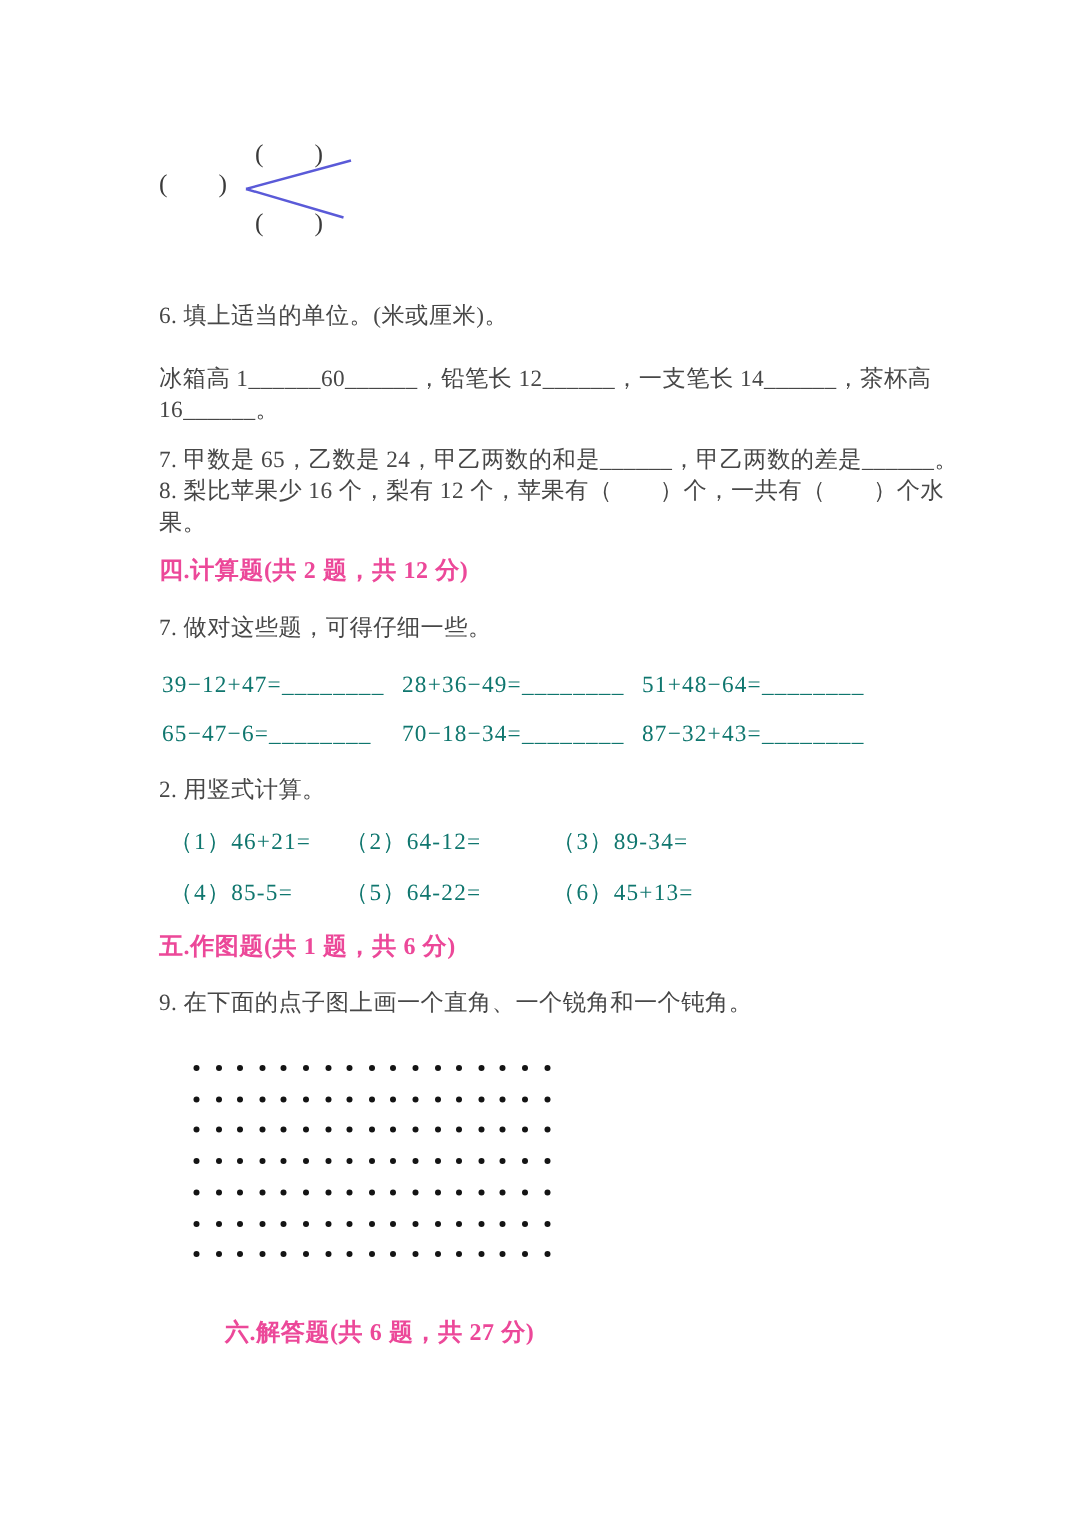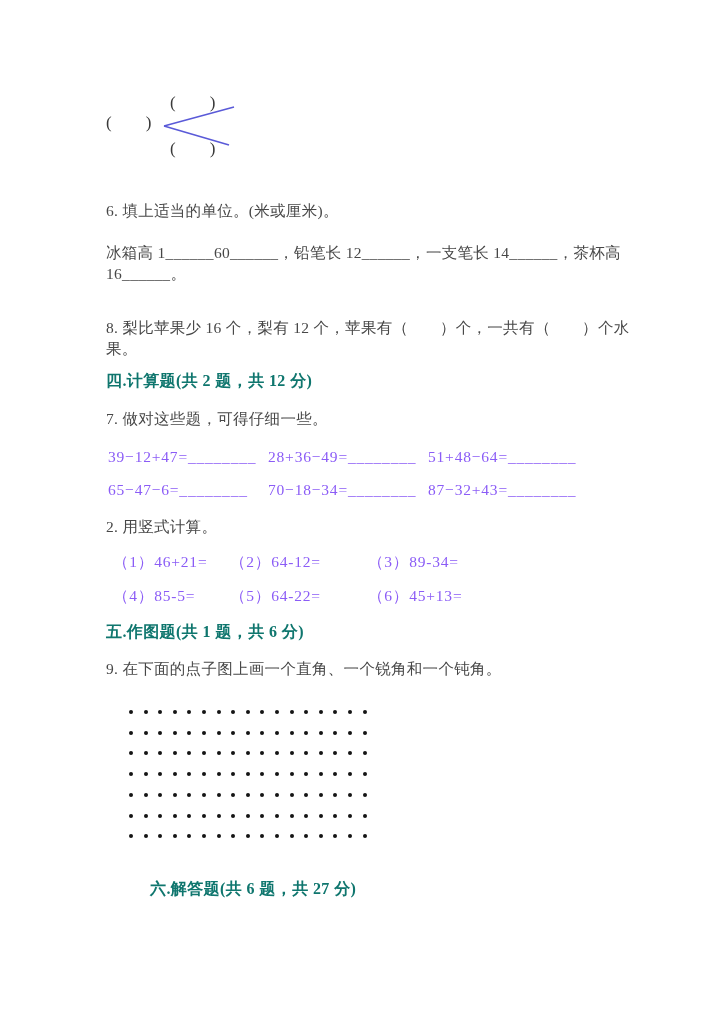--- a/index.html
+++ b/index.html
@@ -15,26 +15,26 @@
     position:absolute;
     left:106px;
     font-size:15.5px;
     line-height:21px;
     color:#474747;
     letter-spacing:0.3px;
     white-space:nowrap;
   }
   .heading{
     font-weight:bold;
-    color:#0f766e;
+    color:#ec4899;
     font-size:16px;
     letter-spacing:0.4px;
   }
   .math{
-    color:#8b5cf6;
+    color:#0f766e;
     letter-spacing:0.8px;
   }
   .cell{position:absolute;white-space:nowrap;}
   .angle-diagram{position:absolute;left:100px;top:88px;width:150px;height:80px;}
   .angle-diagram svg{position:absolute;left:0;top:0;}
   .paren{
     position:absolute;
     font-size:17px;
     line-height:24px;
     color:#3a3a3a;
@@ -57,20 +57,21 @@
     </svg>
     <span class="paren" style="left:70px;top:3px;">(&nbsp;&nbsp;&nbsp;&nbsp;&nbsp;&nbsp;&nbsp;&nbsp;)</span>
     <span class="paren" style="left:6px;top:23px;">(&nbsp;&nbsp;&nbsp;&nbsp;&nbsp;&nbsp;&nbsp;&nbsp;)</span>
     <span class="paren" style="left:70px;top:49px;">(&nbsp;&nbsp;&nbsp;&nbsp;&nbsp;&nbsp;&nbsp;&nbsp;)</span>
   </div>
 
   <div class="line" style="top:200px;">6. 填上适当的单位。(米或厘米)。</div>
   <div class="line" style="top:242px;">冰箱高 1______60______，铅笔长 12______，一支笔长 14______，茶杯高</div>
   <div class="line" style="top:263px;">16______。</div>
 
+  <div class="line" style="top:296px;">7. 甲数是 65，乙数是 24，甲乙两数的和是______，甲乙两数的差是______。</div>
   <div class="line" style="top:317px;">8. 梨比苹果少 16 个，梨有 12 个，苹果有（　　）个，一共有（　　）个水</div>
   <div class="line" style="top:338px;">果。</div>
 
   <div class="line heading" style="top:370px;">四.计算题(共 2 题，共 12 分)</div>
   <div class="line" style="top:408px;">7. 做对这些题，可得仔细一些。</div>
 
   <div class="line math cell" style="left:108px;top:446px;">39−12+47=________</div>
   <div class="line math cell" style="left:268px;top:446px;">28+36−49=________</div>
   <div class="line math cell" style="left:428px;top:446px;">51+48−64=________</div>
   <div class="line math cell" style="left:108px;top:479px;">65−47−6=________</div>

